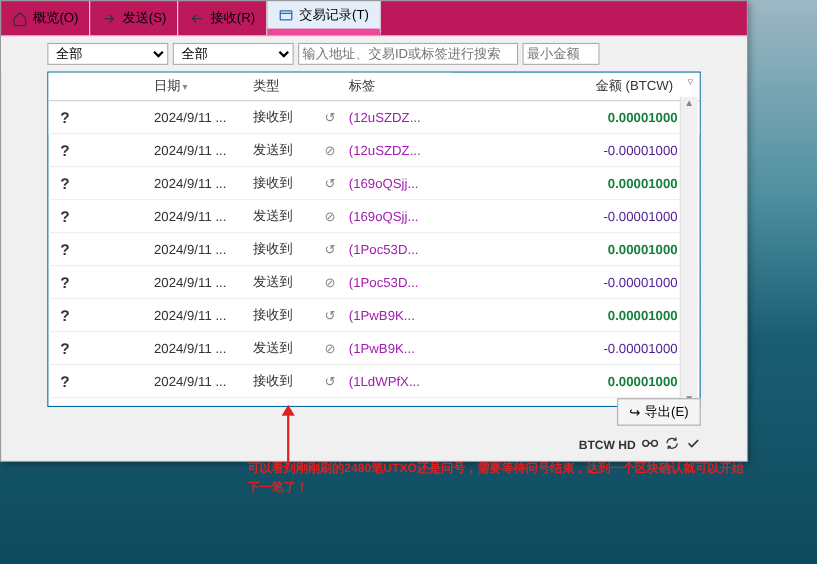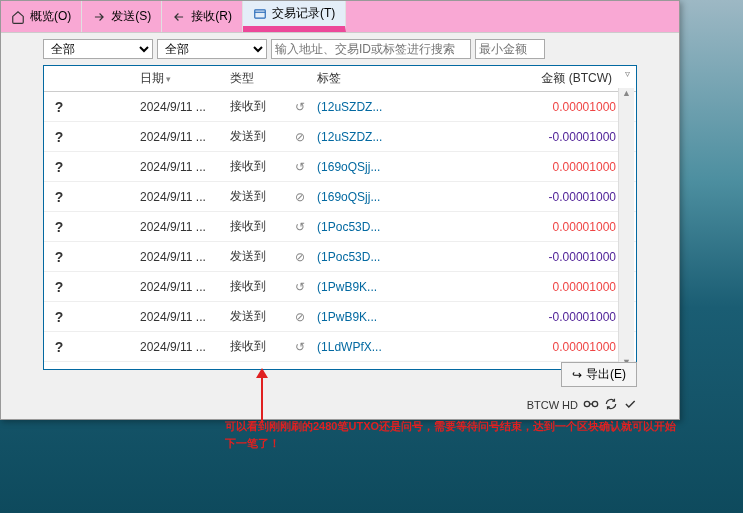--- a/index.html
+++ b/index.html
@@ -20,21 +20,21 @@
     width: 680px;
     height: 420px;
     background: #f0f0f0;
     border: 1px solid #999;
     box-shadow: 2px 2px 6px rgba(0,0,0,0.3);
   }
   .toolbar {
     display: flex;
     height: 32px;
     border-bottom: 1px solid #ccc;
-    background: #f9a8d4;
+    background: #be185d;
   }
   .toolbar-btn {
     display: flex;
     align-items: center;
     padding: 0 10px;
     gap: 5px;
     border-right: 1px solid #e0e0e0;
     cursor: pointer;
   }
   .toolbar-btn.active {
@@ -92,24 +92,24 @@
     border-bottom: 1px solid #eee;
     font-size: 12px;
     color: #333;
   }
   tbody tr.sel td { background: #fff; }
   .col-q { width: 30px; text-align: center; font-weight: bold; font-size: 14px;}
   .col-empty { width: 60px; }
   .col-date { width: 90px; }
   .col-type { width: 65px; }
   .col-ic { width: 20px; color:#888; text-align:center;}
-  .col-label { width: 100px; color:#0369a1; }
+  .col-label { width: 100px; color:#a21caf; }
   .col-amt { text-align: right; padding-right: 20px !important; }
   .neg { color: #4c1d95; }
-  .pos { color: #ef4444; }
+  .pos { color: #15803d; font-weight: bold; }
   .bottom-bar {
     position: absolute;
     right: 42px;
     bottom: 32px;
   }
   .export-btn {
     border: 1px solid #aaa;
     background: #f5f5f5;
     padding: 3px 10px;
     font-size: 12px;
@@ -118,21 +118,21 @@
     gap: 4px;
   }
   .status-bar {
     position: absolute;
     right: 42px;
     bottom: 6px;
     display: flex;
     gap: 5px;
     align-items: center;
     font-size: 11px;
-    font-weight: normal;
+    font-weight: bold;
     color: #333;
   }
   .annotation {
     position: absolute;
     left: 225px;
     top: 418px;
     width: 460px;
     color: #e02020;
     font-size: 11px;
     font-weight: bold;

